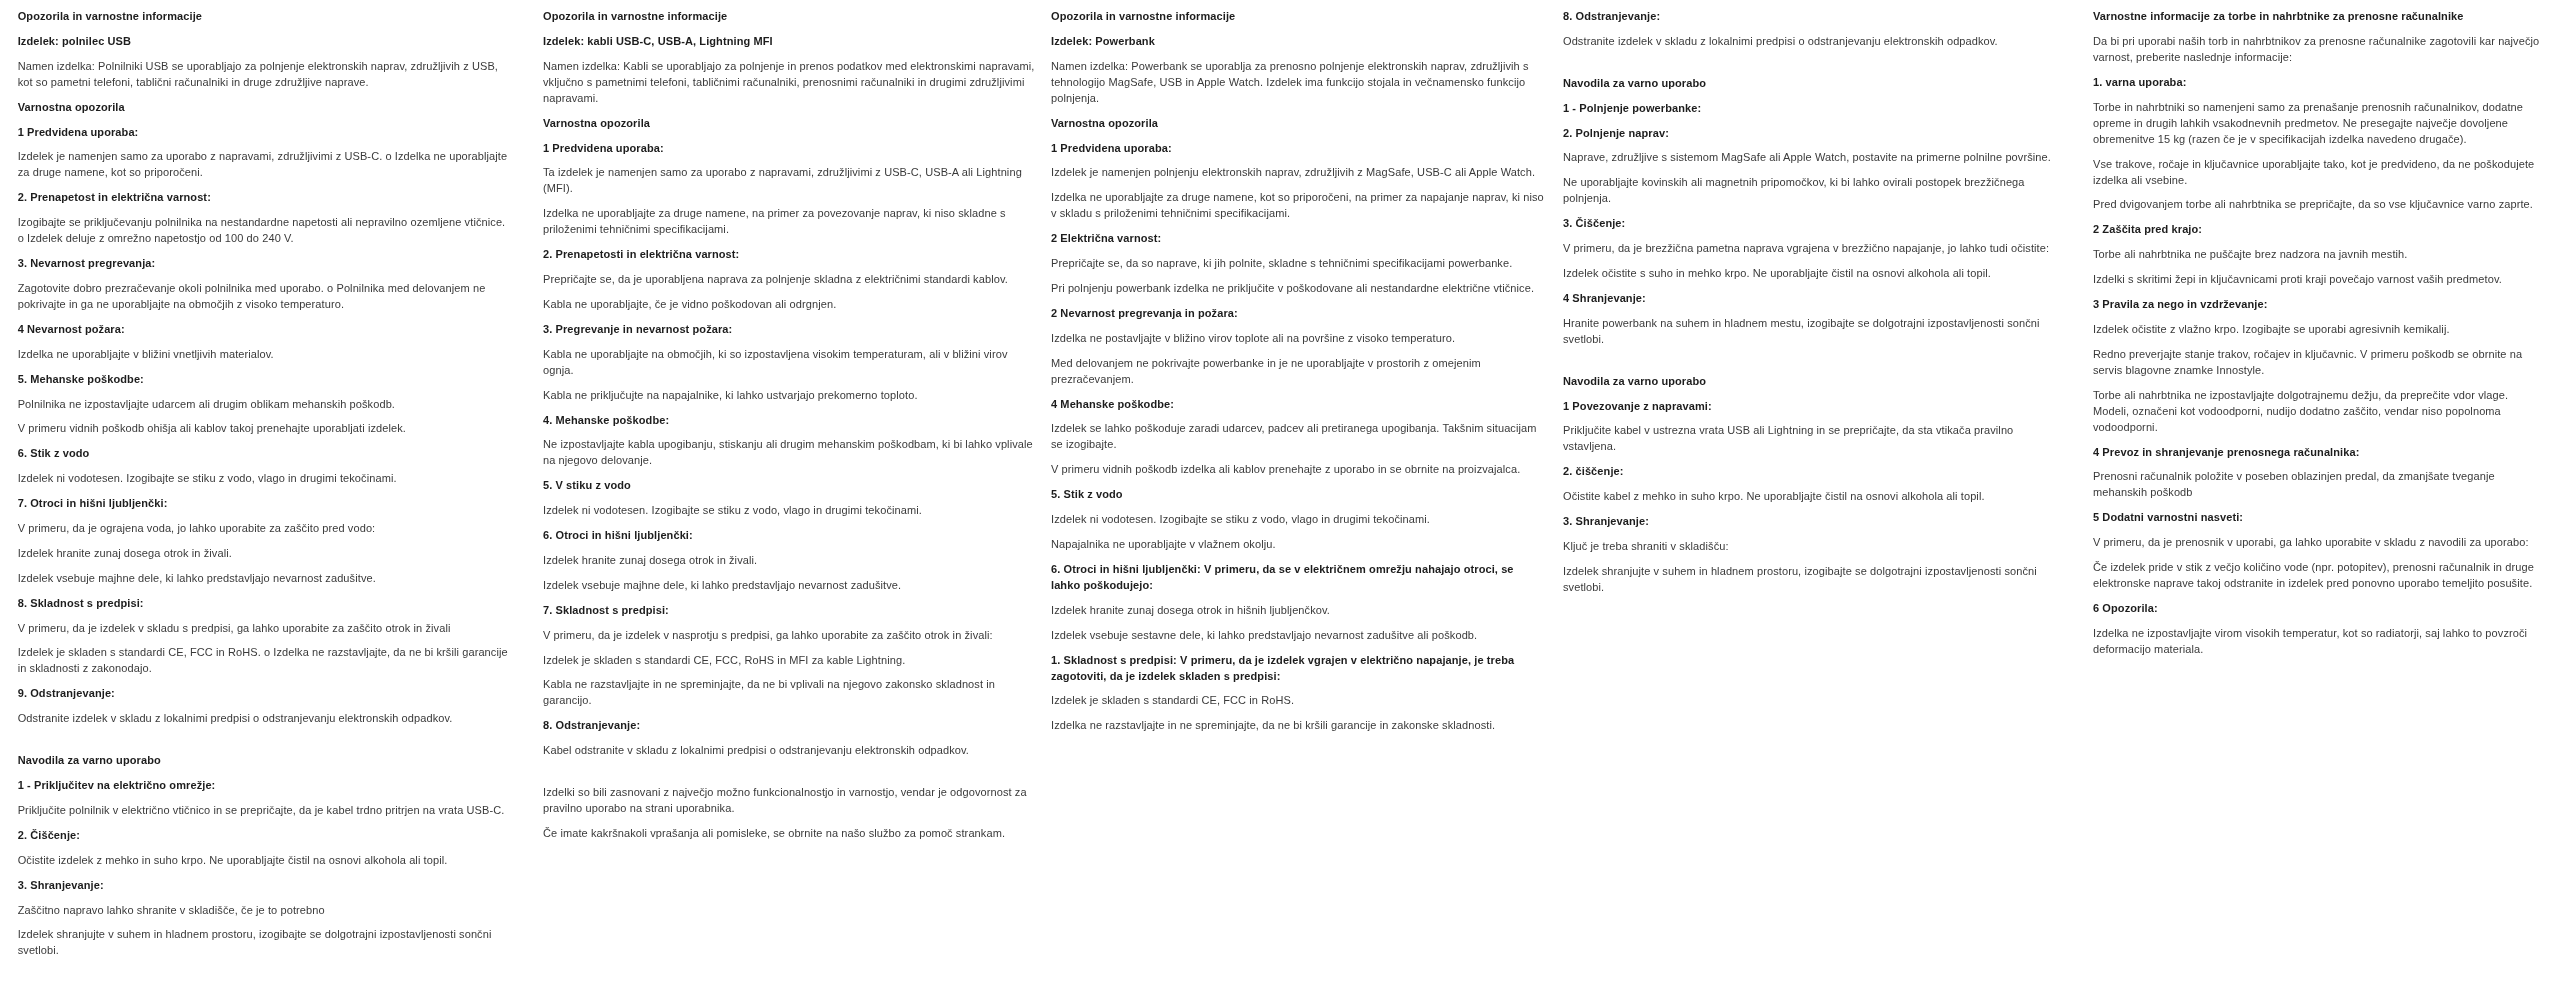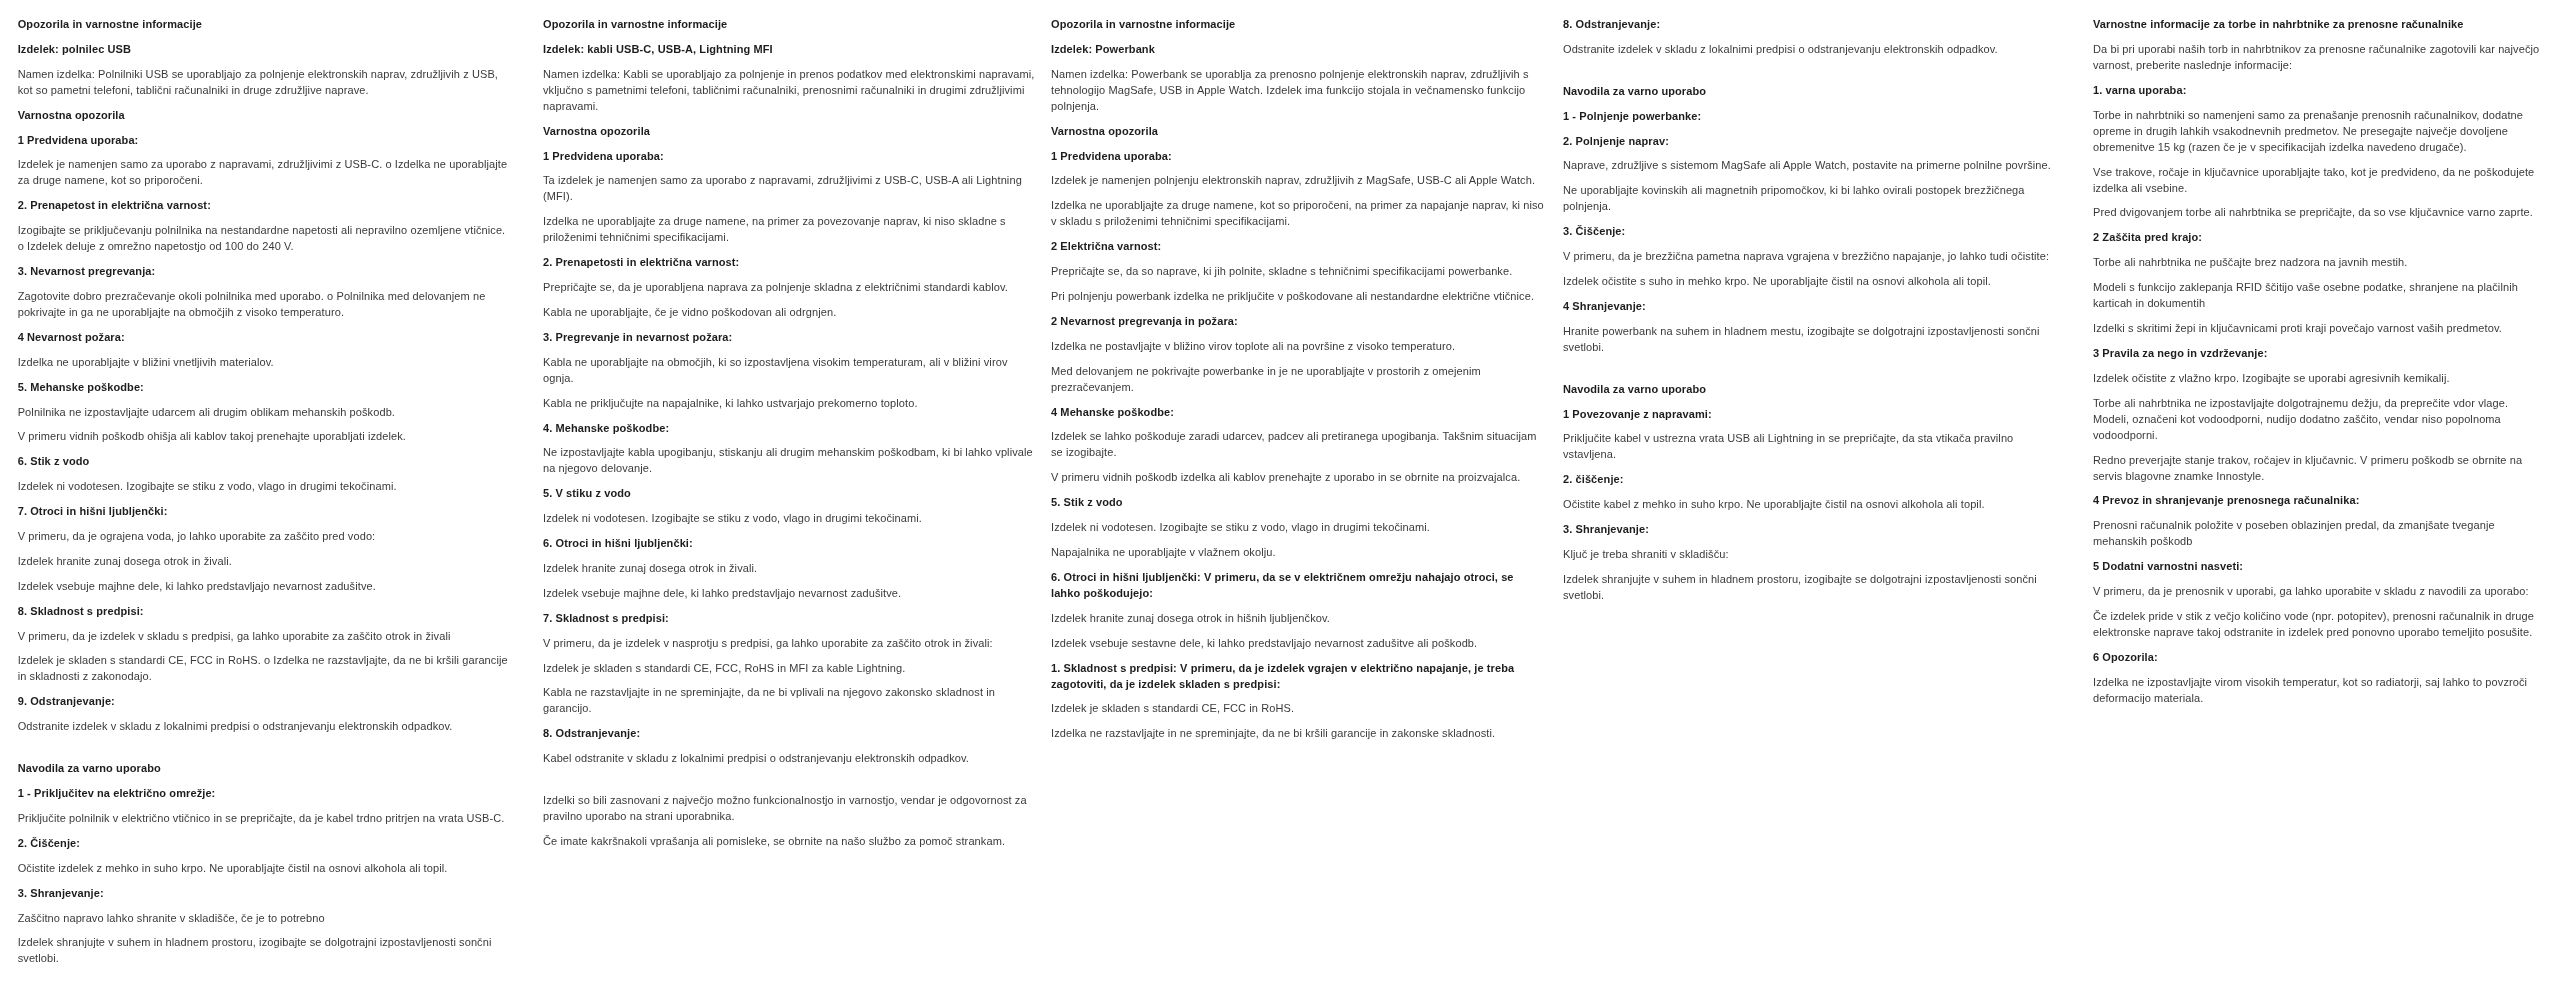--- a/index.html
+++ b/index.html
@@ -14,21 +14,21 @@
     font-family: "Liberation Sans", "DejaVu Sans", sans-serif;
   }
   .page {
     position: relative;
     width: 2576px;
     height: 1006px;
     background: #ffffff;
   }
   .col {
     position: absolute;
-    top: 16px;
+    top: 8px;
     font-size: 11px;
     line-height: 16px;
     color: #3a3a3a;
     letter-spacing: 0.1px;
   }
   .col-0 { left: 17.7px;   width: 493px; }
   .col-1 { left: 543px;  width: 493px; }
   .col-2 { left: 1051px; width: 493px; }
   .col-3 { left: 1563px; width: 501px; }
   .col-4 { left: 2093px; width: 451px; }
@@ -169,26 +169,25 @@
     </div>
   <div class="col col-4">
       <div class="h">Varnostne informacije za torbe in nahrbtnike za prenosne računalnike</div>
       <div class="p">Da bi pri uporabi naših torb in nahrbtnikov za prenosne računalnike zagotovili kar največjo varnost, preberite naslednje informacije:</div>
       <div class="h">1. varna uporaba:</div>
       <div class="p">Torbe in nahrbtniki so namenjeni samo za prenašanje prenosnih računalnikov, dodatne opreme in drugih lahkih vsakodnevnih predmetov. Ne presegajte največje dovoljene obremenitve 15 kg (razen če je v specifikacijah izdelka navedeno drugače).</div>
       <div class="p">Vse trakove, ročaje in ključavnice uporabljajte tako, kot je predvideno, da ne poškodujete izdelka ali vsebine.</div>
       <div class="p">Pred dvigovanjem torbe ali nahrbtnika se prepričajte, da so vse ključavnice varno zaprte.</div>
       <div class="h">2 Zaščita pred krajo:</div>
       <div class="p">Torbe ali nahrbtnika ne puščajte brez nadzora na javnih mestih.</div>
-      <div class="p">Modeli s funkcijo zaklepanja RFID ščitijo vaše osebne podatke, shranjene na plačilnih karticah in dokumentih</div>
       <div class="p">Izdelki s skritimi žepi in ključavnicami proti kraji povečajo varnost vaših predmetov.</div>
       <div class="h">3 Pravila za nego in vzdrževanje:</div>
       <div class="p">Izdelek očistite z vlažno krpo. Izogibajte se uporabi agresivnih kemikalij.</div>
+      <div class="p">Redno preverjajte stanje trakov, ročajev in ključavnic. V primeru poškodb se obrnite na servis blagovne znamke Innostyle.</div>
       <div class="p">Torbe ali nahrbtnika ne izpostavljajte dolgotrajnemu dežju, da preprečite vdor vlage. Modeli, označeni kot vodoodporni, nudijo dodatno zaščito, vendar niso popolnoma vodoodporni.</div>
-      <div class="p">Redno preverjajte stanje trakov, ročajev in ključavnic. V primeru poškodb se obrnite na servis blagovne znamke Innostyle.</div>
       <div class="h">4 Prevoz in shranjevanje prenosnega računalnika:</div>
       <div class="p">Prenosni računalnik položite v poseben oblazinjen predal, da zmanjšate tveganje mehanskih poškodb</div>
       <div class="h">5 Dodatni varnostni nasveti:</div>
       <div class="p">V primeru, da je prenosnik v uporabi, ga lahko uporabite v skladu z navodili za uporabo:</div>
       <div class="p">Če izdelek pride v stik z večjo količino vode (npr. potopitev), prenosni računalnik in druge elektronske naprave takoj odstranite in izdelek pred ponovno uporabo temeljito posušite.</div>
       <div class="h">6 Opozorila:</div>
       <div class="p">Izdelka ne izpostavljajte virom visokih temperatur, kot so radiatorji, saj lahko to povzroči deformacijo materiala.</div>
     </div>
 </div>
 

